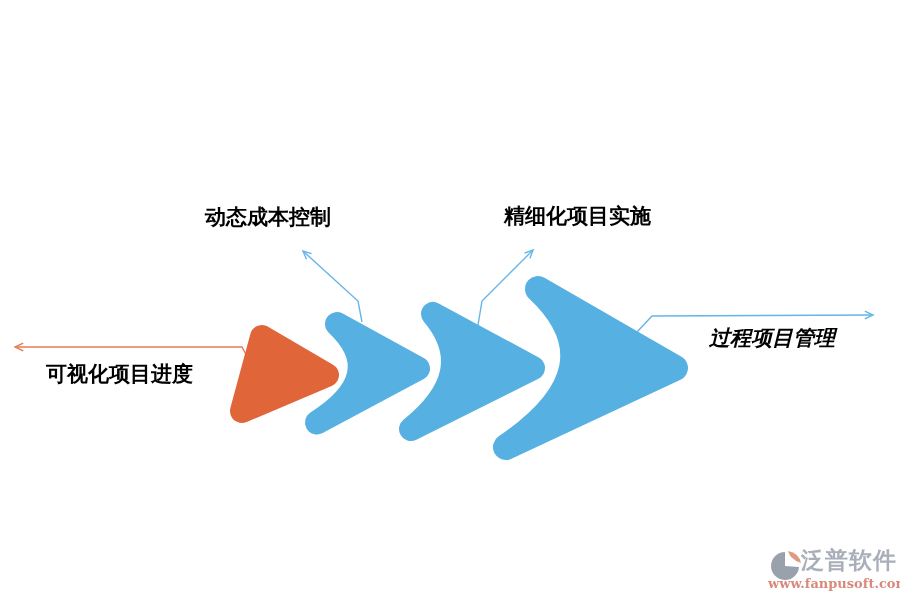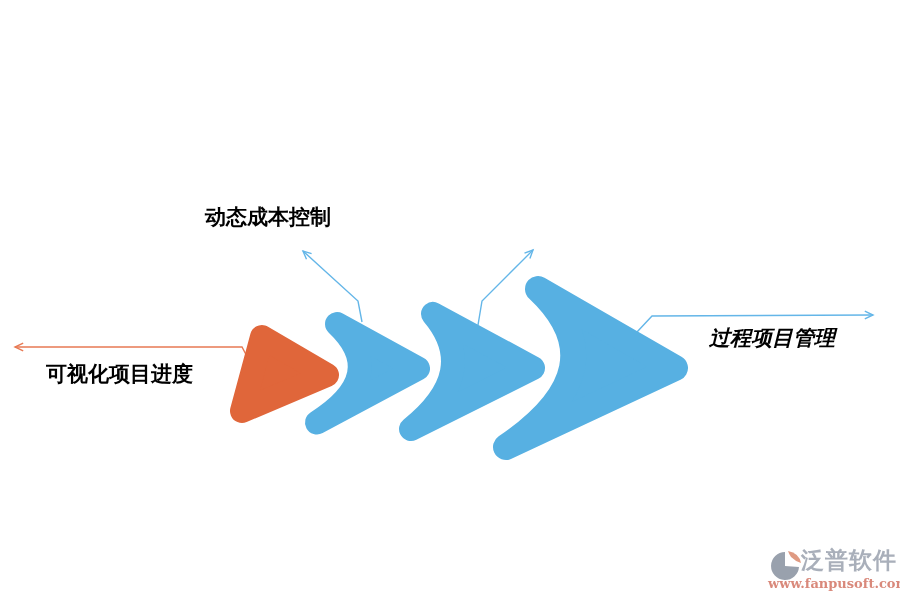--- a/index.html
+++ b/index.html
@@ -93,20 +93,21 @@
 
     <path d="M337,324 L418,368.5 L317,422.5 Q391,375 337,324 Z" fill="currentColor" stroke="currentColor" stroke-width="24" stroke-linejoin="round" style="color: rgb(87, 176, 226);"></path>
 
     <path d="M433,314 L533,368 L411,429 Q482,372 433,314 Z" fill="currentColor" stroke="currentColor" stroke-width="24" stroke-linejoin="round" style="color: rgb(87, 176, 226);"></path>
 
     <path d="M538,289 L675,368 L506,447 Q622,368 538,289 Z" fill="currentColor" stroke="currentColor" stroke-width="26" stroke-linejoin="round" style="color: rgb(87, 176, 226);"></path>
   </svg>
 
   <div class="diagram-label" style="left: 205px; top: 206px; color: rgb(0, 0, 0);">动态成本控制</div>
 
+  <div class="diagram-label" style="left: 504px; top: 205px; color: rgb(0, 0, 0);">精细化项目实施</div>
 
   <div class="diagram-label" style="left: 46px; top: 363px; color: rgb(0, 0, 0);">可视化项目进度</div>
 
   <div class="diagram-label" style="left: 709px; top: 327px; color: rgb(0, 0, 0); font-style: italic;">过程项目管理</div>
 
   <div class="watermark">
     <svg class="logo-icon" width="30" height="32" viewBox="0 0 30 32">
       <path d="M14,3 A 14,14 0 1 0 28,18 L 14,17 Z" fill="currentColor" style="color: rgb(153, 161, 173);"></path>
       <path d="M17,2 Q 28,4 30,14 Q 24,12 20,8 Q 18,5 17,2 Z" fill="currentColor" style="color: rgb(223, 154, 130);"></path>
     </svg>

